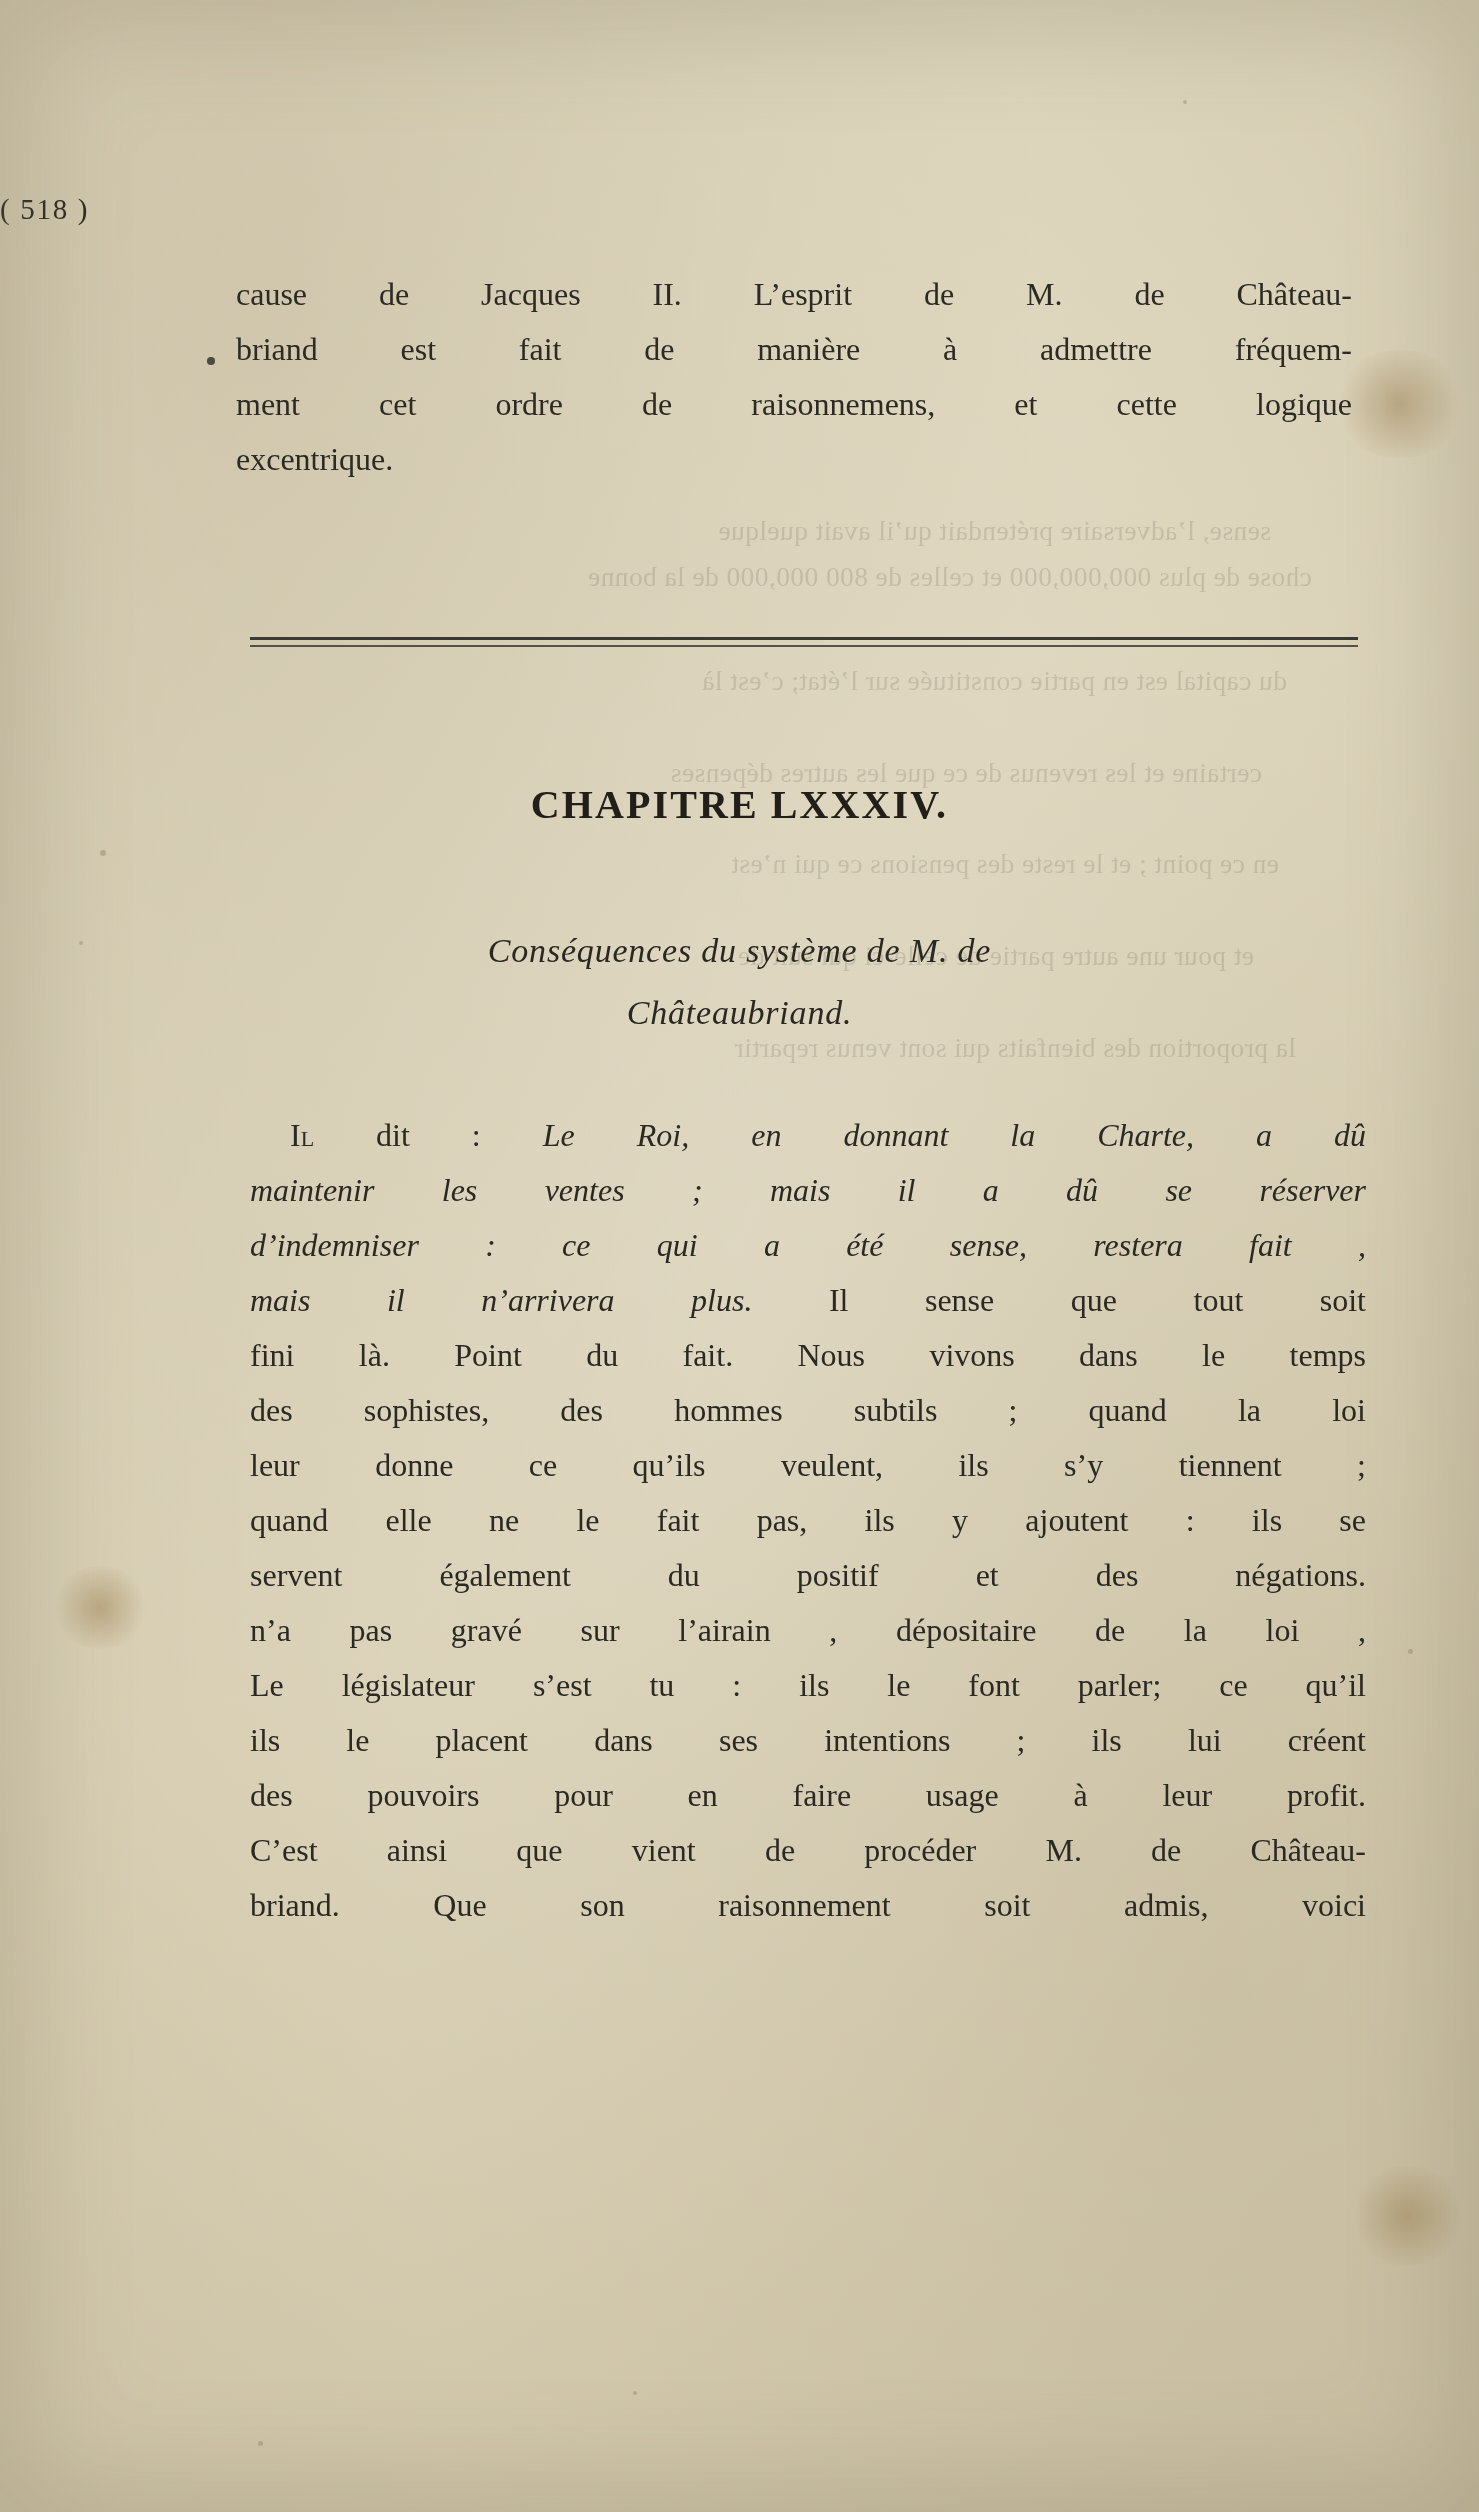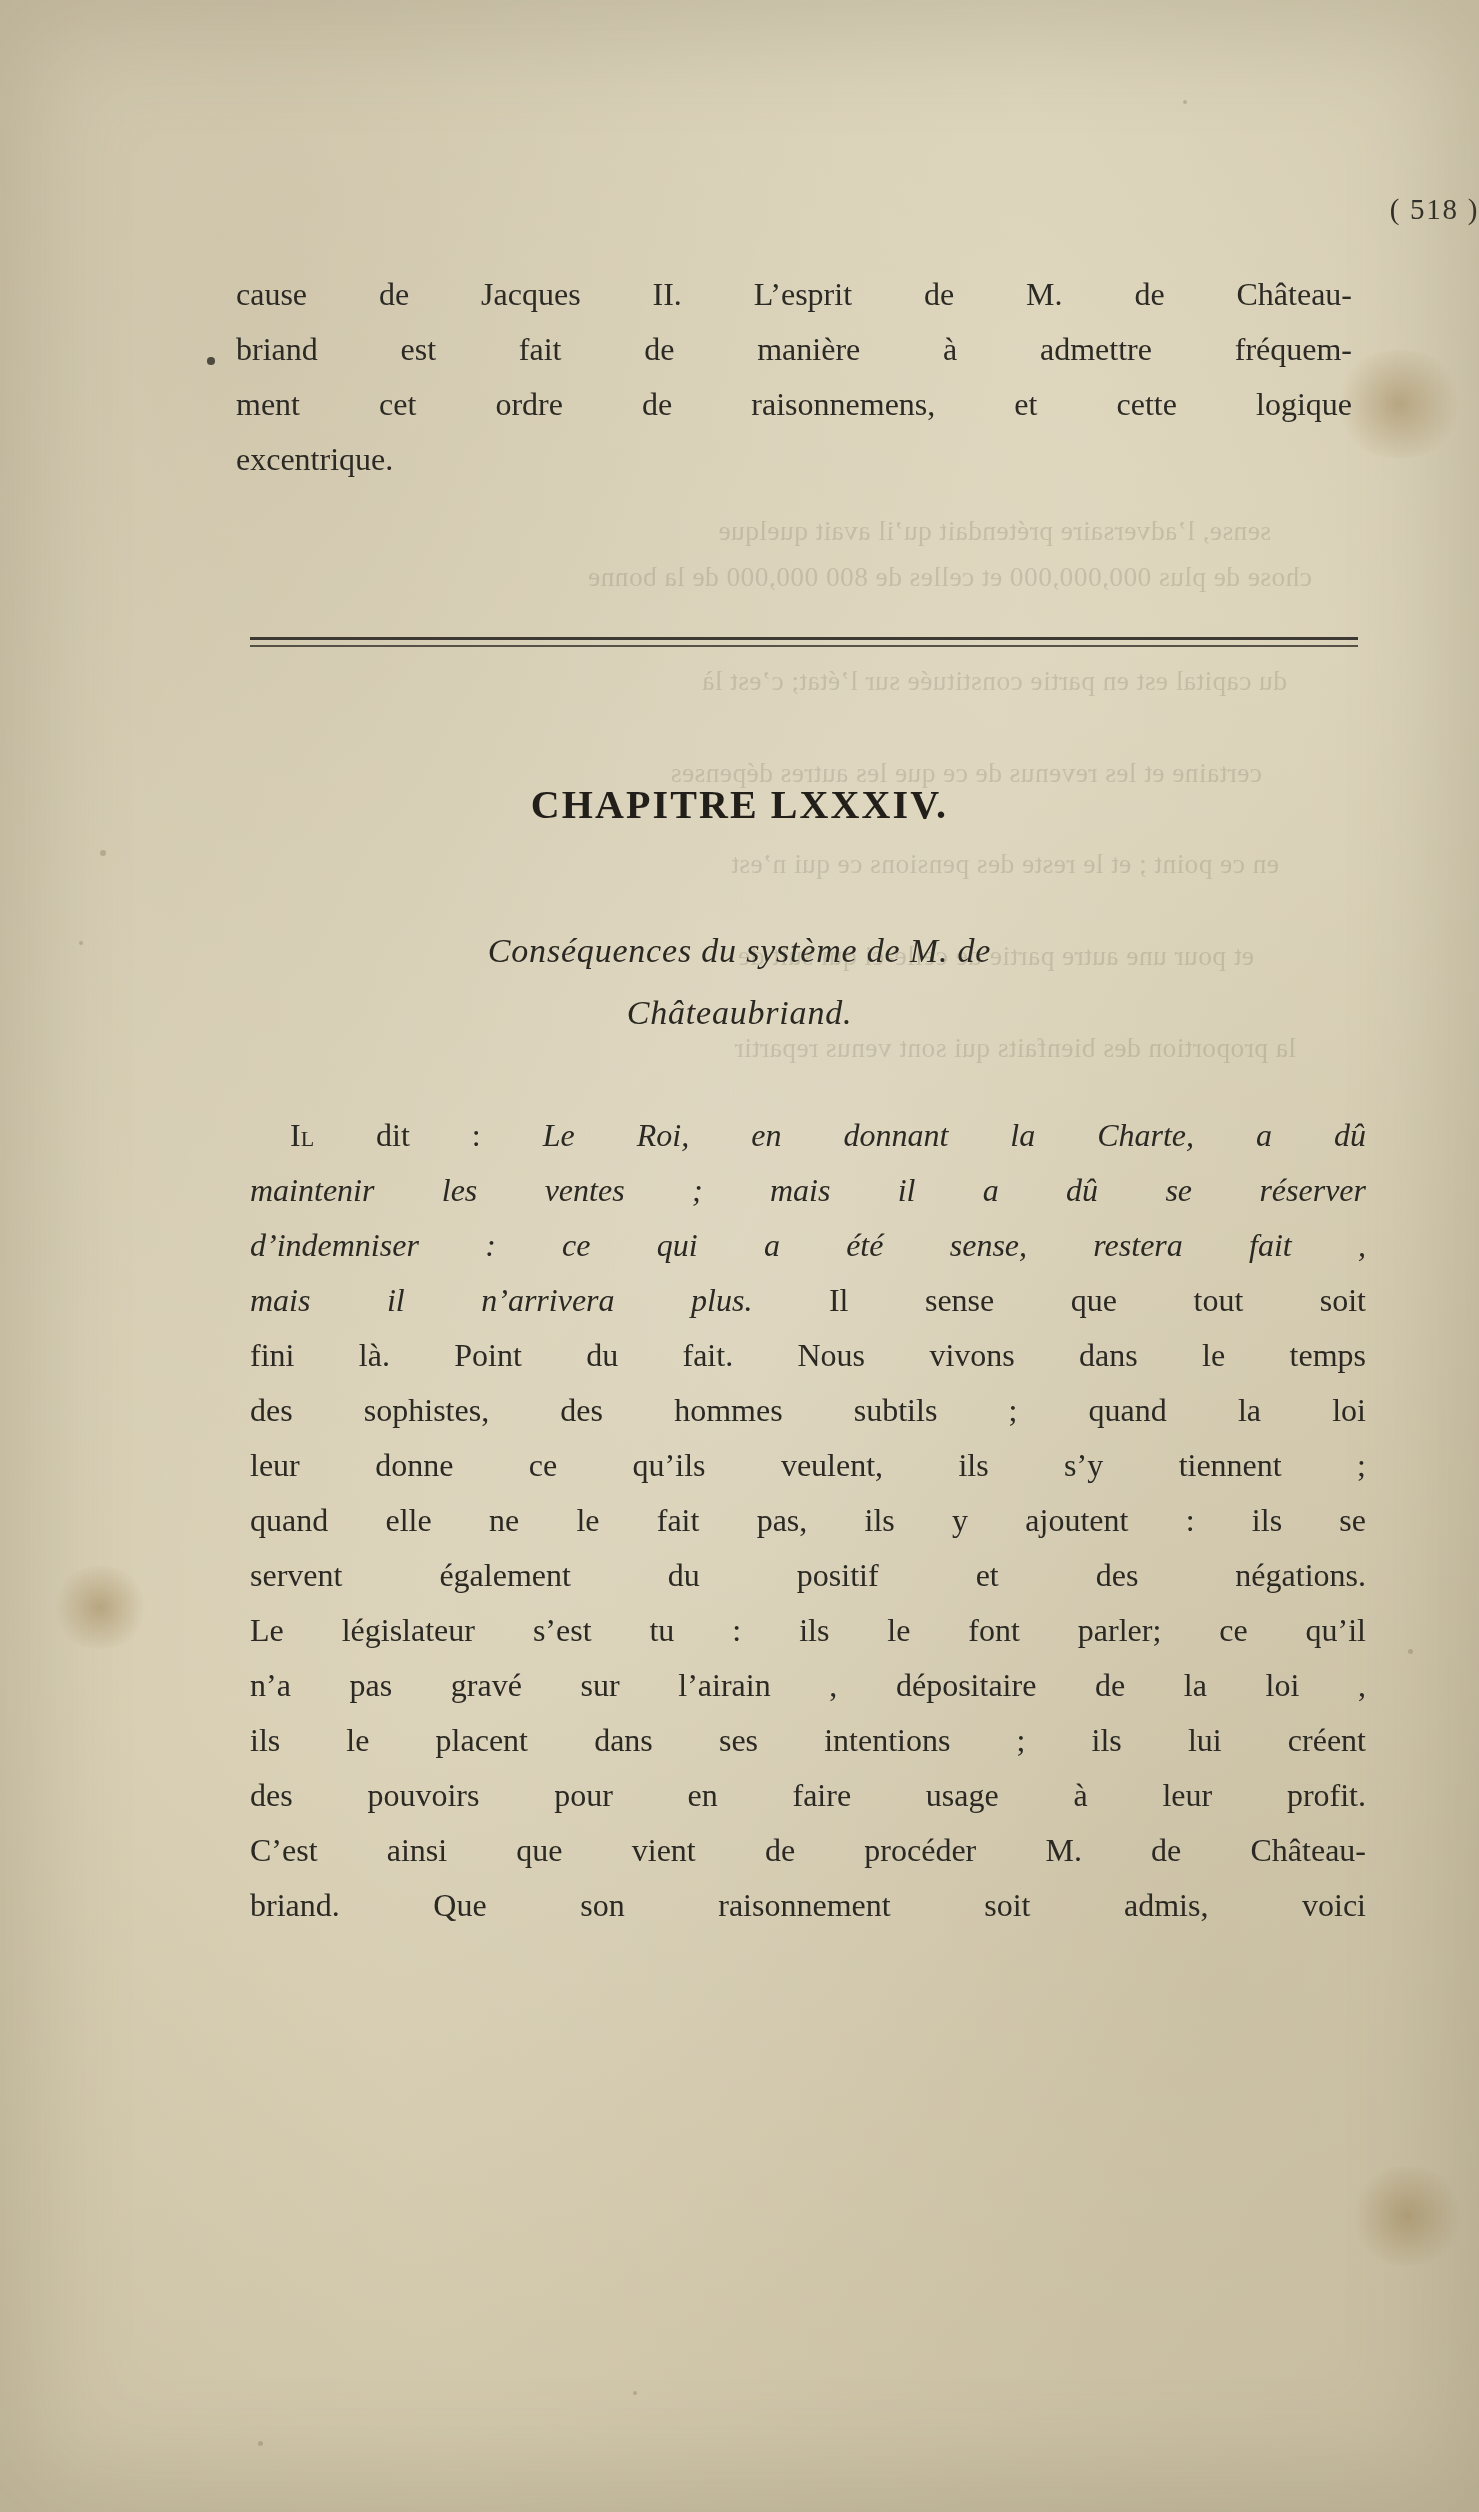--- a/index.html
+++ b/index.html
@@ -47,21 +47,21 @@
     position: relative;
     z-index: 3;
     color: #2b2a25;
   }
 
   .folio {
     position: absolute;
     top: 193px;
     left: 0;
     width: 100%;
-    text-align: right;
+    text-align: left;
     font-size: 29px;
     letter-spacing: 1.7px;
     color: #2e2c26;
   }
 
   .para-top {
     position: absolute;
     top: 267px;
     left: 236px;
     width: 1116px;
@@ -246,22 +246,22 @@
 
       <span class="ln stretch it">d’indemniser : ce qui a été sense, restera fait ,</span>
 
       <span class="ln stretch"><span class="it">mais il n’arrivera plus.</span><span> Il sense que tout soit</span></span>
 
       <span class="ln stretch">fini là. Point du fait. Nous vivons dans le temps</span>
       <span class="ln stretch">des sophistes, des hommes subtils ; quand la loi</span>
       <span class="ln stretch">leur donne ce qu’ils veulent, ils s’y tiennent ;</span>
       <span class="ln stretch">quand elle ne le fait pas, ils y ajoutent : ils se</span>
       <span class="ln stretch">servent également du positif et des négations.</span>
+      <span class="ln stretch">n’a pas gravé sur l’airain , dépositaire de la loi ,</span>
       <span class="ln stretch">Le législateur s’est tu : ils le font parler; ce qu’il</span>
-      <span class="ln stretch">n’a pas gravé sur l’airain , dépositaire de la loi ,</span>
       <span class="ln stretch">ils le placent dans ses intentions ; ils lui créent</span>
       <span class="ln stretch">des pouvoirs pour en faire usage à leur profit.</span>
       <span class="ln stretch">C’est ainsi que vient de procéder M. de Château-</span>
       <span class="ln stretch">briand. Que son raisonnement soit admis, voici</span>
     </div>
 
   </div>
 
   <div class="edge-shade"></div>
 </div>

